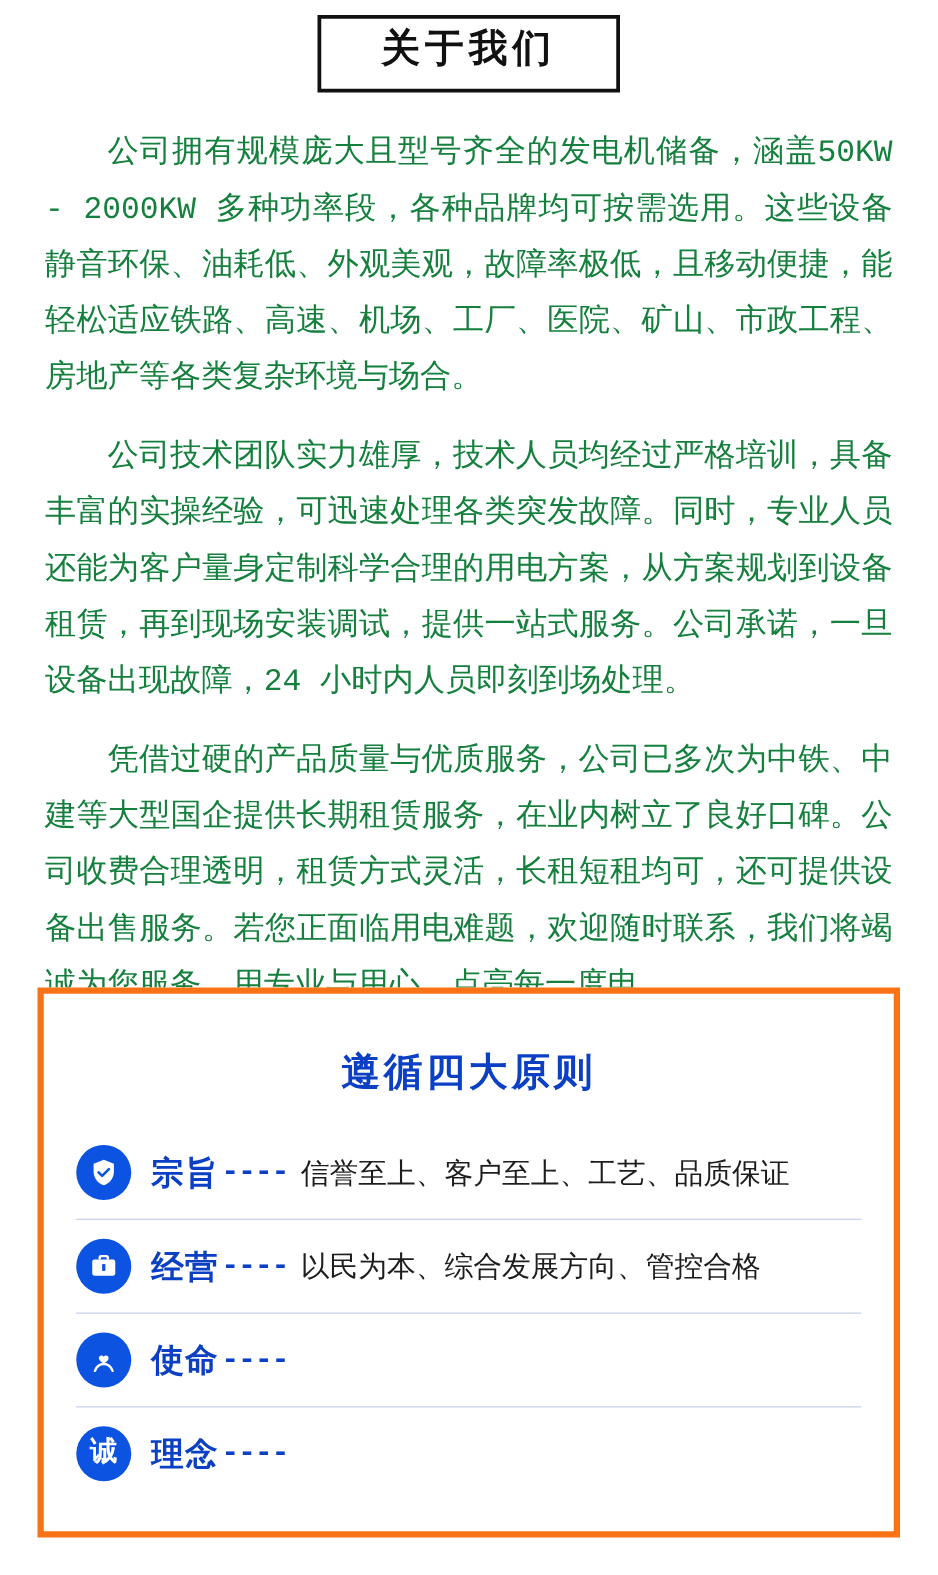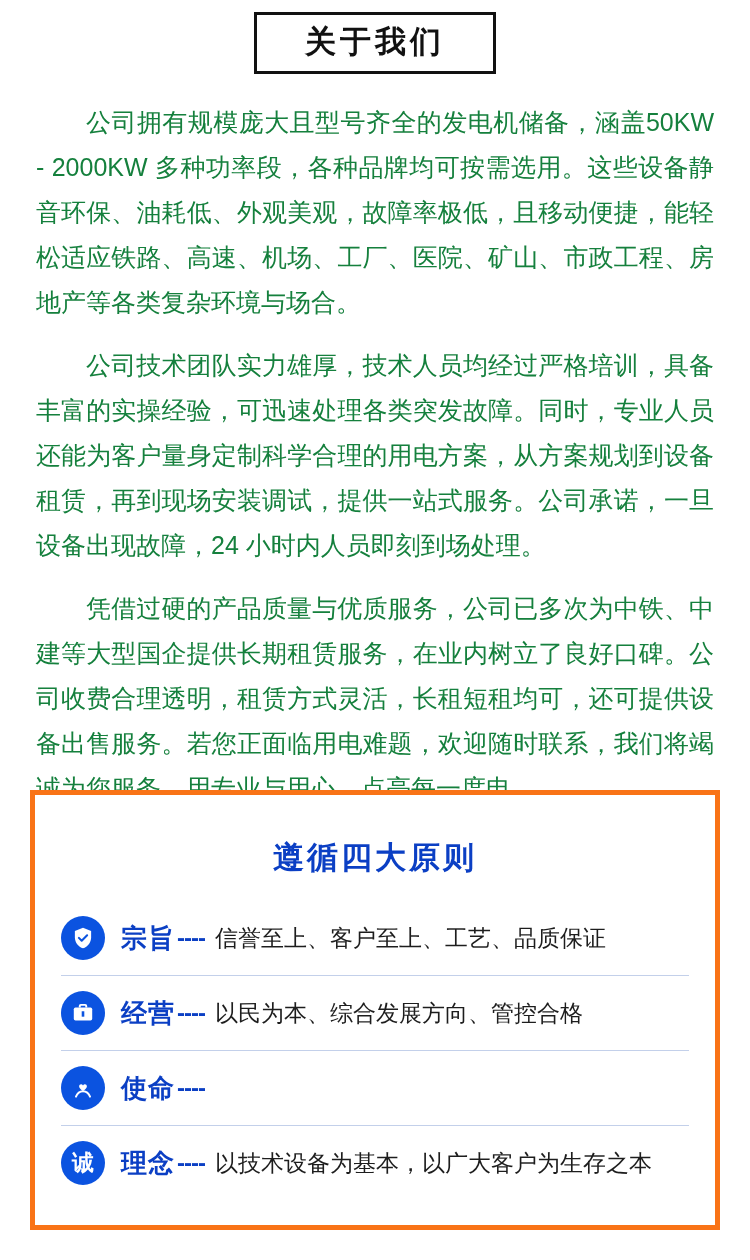--- a/index.html
+++ b/index.html
@@ -13,20 +13,21 @@
     font-family: "Liberation Sans", "DejaVu Sans", sans-serif;
     color: #1a1a1a;
     overflow: hidden;
     position: relative;
   }
   .page {
     width: 750px;
     height: 1228px;
     box-sizing: border-box;
     position: relative;
+    font-family: Liberation Mono, monospace;
   }
 
   
   .title-wrap {
     display: flex;
     justify-content: center;
     padding-top: 12px;
   }
   .title-box {
     border: 3px solid #111111;
@@ -184,19 +185,18 @@
         <div class="p-label">使命</div>
         <div class="p-dash">----</div>
       </div>
 
       <div class="p-row">
         <div class="p-badge">
           <span class="glyph">诚</span>
         </div>
         <div class="p-label">理念</div>
         <div class="p-dash">----</div>
-        <div class="p-desc">以技术设备为基本，以广大客户为生存之本</div>
       </div>
 
     </div>
   </div>
 
 </div>
 
 </body></html>

